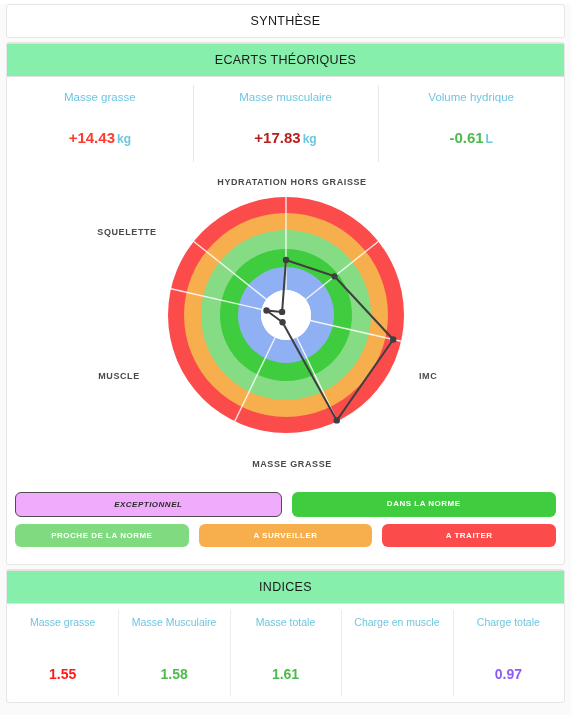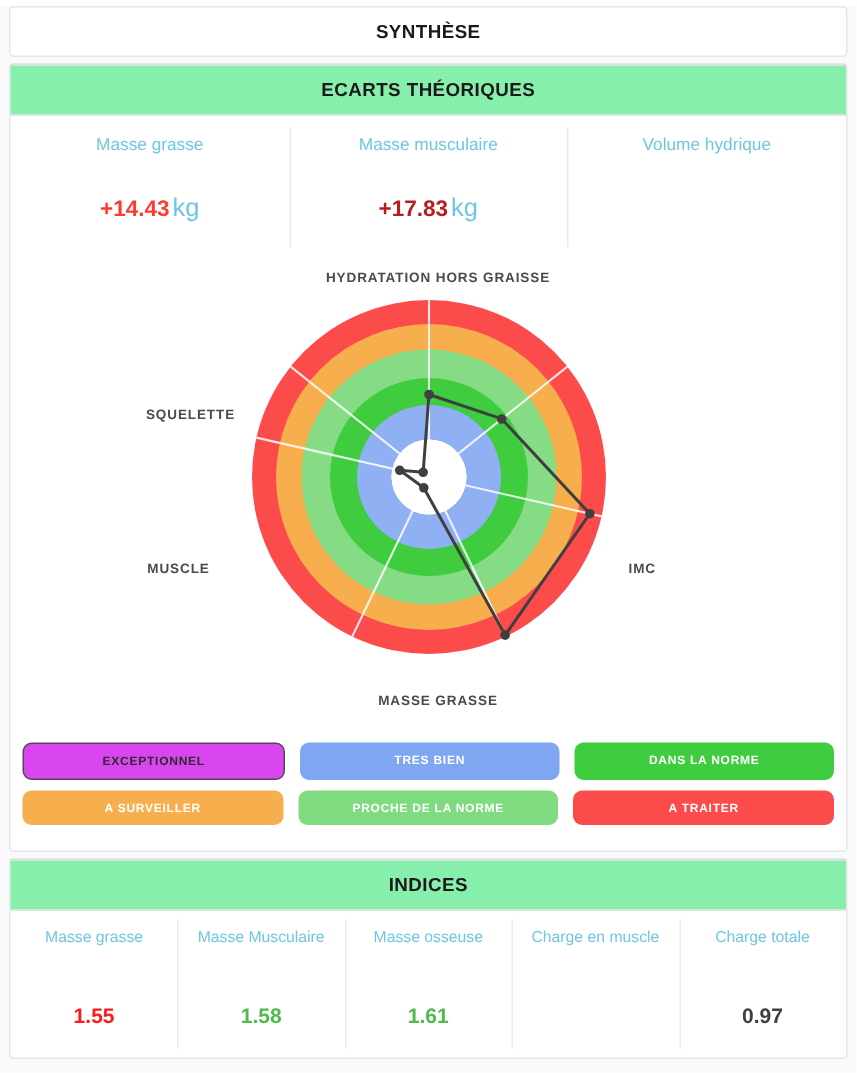--- a/index.html
+++ b/index.html
@@ -7,51 +7,51 @@
     width: 571px; height: 715px;
     background: #ffffff;
     font-family: "Liberation Sans", sans-serif;
     overflow: hidden;
   }
   .page { width: 571px; height: 715px; position: relative; background:#fafafa; }
 
   .card { background:#ffffff; border:1px solid #e6e6e6; border-radius:3px; margin: 4px 6px; }
 
   .bar-title {
-    text-align:center; font-weight:bold; font-size:12.5px; color:#1a1a1a;
+    text-align:center; font-weight:normal; font-size:12.5px; color:#1a1a1a;
     letter-spacing:0.3px; padding:9px 0 9px 0;
   }
   .bar-title.grey { background:#86efac; border-top:1px solid #e0e0e0; border-bottom:1px solid #e0e0e0; }
 
   
   .ecarts-row { display:flex; }
   .ecarts-col { flex:1; text-align:center; padding: 14px 4px 24px 4px; position:relative; }
   .ecarts-col + .ecarts-col:before {
     content:""; position:absolute; left:0; top:8px; bottom:8px; width:1px; background:#e9e9e9;
   }
   .ecarts-label { font-size:11.5px; color:#6fc6e0; margin-bottom:26px; }
   .ecarts-value { font-size:15px; font-weight:bold; }
-  .ecarts-unit { font-size:17px; font-weight:normal; color:#6fc6e0; margin-left:2px; }
+  .ecarts-unit { font-size:12px; font-weight:bold; color:#6fc6e0; margin-left:2px; }
 
   
   .radar-wrap { position:relative; height:316px; }
   .radar-svg { position:absolute; left:0; top:0; }
   .axis-label {
     position:absolute; font-size:9px; font-weight:bold; color:#4a4a4a;
     letter-spacing:0.6px; line-height:12px; white-space:nowrap; text-align:center;
   }
 
   
   .legend { padding: 6px 8px 10px 8px; }
   .legend-row { display:flex; gap:10px; margin-bottom:7px; }
   .legend-item {
     flex:1; text-align:center; font-size:8px; font-weight:bold; letter-spacing:0.5px;
     padding:7px 0; border-radius:6px; color:#ffffff;
   }
-  .legend-item.outline { background:#d946ef; color:#2b2b2b; border:1.5px solid #4d4d4d; }
+  .legend-item.outline { background:#f0abfc; color:#2b2b2b; border:1.5px solid #4d4d4d;font-style:italic; }
 
   
   .indices-row { display:flex; }
   .indices-col { flex:1; text-align:center; padding:12px 2px 20px 2px; position:relative; }
   .indices-col + .indices-col:before {
     content:""; position:absolute; left:0; top:6px; bottom:6px; width:1px; background:#ececec;
   }
   .indices-label { font-size:10.5px; color:#6fc6e0; line-height:13px; min-height:28px; }
   .indices-value { font-size:14px; font-weight:bold; margin-top:22px; }
 </style>
@@ -70,20 +70,21 @@
       <div class="ecarts-col">
         <div class="ecarts-label">Masse grasse</div>
         <div class="ecarts-value"><span id="ec0" style="color: rgb(255, 59, 48);">+14.43</span><span class="ecarts-unit">kg</span></div>
       </div>
       <div class="ecarts-col">
         <div class="ecarts-label">Masse musculaire</div>
         <div class="ecarts-value"><span id="ec1" style="color: #b91c1c;">+17.83</span><span class="ecarts-unit">kg</span></div>
       </div>
       <div class="ecarts-col">
         <div class="ecarts-label">Volume hydrique</div>
+        <div class="ecarts-value"><span id="ec2" style="color: rgb(76, 187, 76);">-0.61</span><span class="ecarts-unit">L</span></div>
       </div>
     </div>
 
     <div class="radar-wrap">
       <svg class="radar-svg" id="radar-svg" width="559" height="316" viewBox="0 0 559 316">
           <circle cx="279" cy="145" r="118" fill="#fb4b4b"></circle>
           <circle cx="279" cy="145" r="102" fill="#f7ae4c"></circle>
           <circle cx="279" cy="145" r="85" fill="#85dc85"></circle>
           <circle cx="279" cy="145" r="66" fill="#3fcc3f"></circle>
           <circle cx="279" cy="145" r="48" fill="#8fb0f2"></circle>
@@ -102,55 +103,54 @@
           <circle cx="386.240849608021" cy="169.48265049682766" r="3.2" fill="#3f3f3f"></circle>
           <circle cx="329.7565124340419" cy="250.41715441773673" r="3.2" fill="#3f3f3f"></circle>
           <circle cx="275.5294692352792" cy="152.20801055847772" r="3.2" fill="#3f3f3f"></circle>
           <circle cx="259.50166370763253" cy="140.5486090005768" r="3.2" fill="#3f3f3f"></circle>
           <circle cx="275.0907648606614" cy="141.8826484597722" r="3.2" fill="#3f3f3f"></circle>
         </svg>
       <div class="axis-label" id="lab-0" style="width: 200px; top: 6px; left: 185px;">HYDRATATION HORS GRAISSE</div>
       <div class="axis-label" id="lab-2" style="width: 60px; top: 200px; left: 412px; text-align: left;">IMC</div>
       <div class="axis-label" id="lab-3" style="width: 150px; top: 288px; left: 210px;">MASSE GRASSE</div>
       <div class="axis-label" id="lab-4" style="width: 80px; top: 200px; left: 72px;">MUSCLE</div>
-      <div class="axis-label" id="lab-5" style="width: 90px; top: 56px; left: 75px; margin-top: 41px;">SQUELETTE</div>
+      <div class="axis-label" id="lab-5" style="width: 90px; top: 56px; left: 75px;">SQUELETTE</div>
     </div>
 
     <div class="legend">
       <div class="legend-row">
         <div class="legend-item outline" id="lg0" style="color: rgb(43, 43, 43);">EXCEPTIONNEL</div>
-        <div class="legend-item" id="lg1" style="background: rgb(127, 166, 240); color: rgb(255, 255, 255);">TRES BIEN</div>
         <div class="legend-item" id="lg2" style="background: rgb(63, 204, 63); color: rgb(255, 255, 255);">DANS LA NORME</div>
       </div>
       <div class="legend-row">
+        <div class="legend-item" id="lg3" style="background: rgb(128, 218, 128); color: rgb(255, 255, 255);">PROCHE DE LA NORME</div>
         <div class="legend-item" id="lg4" style="background: rgb(247, 174, 76); color: rgb(255, 255, 255);">A SURVEILLER</div>
-        <div class="legend-item" id="lg3" style="background: rgb(128, 218, 128); color: rgb(255, 255, 255);">PROCHE DE LA NORME</div>
         <div class="legend-item" id="lg5" style="background: rgb(251, 75, 75); color: rgb(255, 255, 255);">A TRAITER</div>
       </div>
     </div>
   </div>
 
   <div class="card">
     <div class="bar-title grey">INDICES</div>
     <div class="indices-row">
       <div class="indices-col">
         <div class="indices-label">Masse grasse</div>
         <div class="indices-value" id="ix0" style="color: rgb(255, 26, 26);">1.55</div>
       </div>
       <div class="indices-col">
         <div class="indices-label">Masse Musculaire</div>
         <div class="indices-value" id="ix1" style="color: rgb(76, 187, 76);">1.58</div>
       </div>
       <div class="indices-col">
-        <div class="indices-label">Masse osseuse</div>
+        <div class="indices-label">Masse totale</div>
         <div class="indices-value" id="ix2" style="color: rgb(76, 187, 76);">1.61</div>
       </div>
       <div class="indices-col">
         <div class="indices-label">Charge en muscle</div>
       </div>
       <div class="indices-col">
         <div class="indices-label">Charge totale</div>
-        <div class="indices-value" id="ix4" style="color: #404040;">0.97</div>
+        <div class="indices-value" id="ix4" style="color: #8b5cf6;">0.97</div>
       </div>
     </div>
   </div>
 
 </div>
 
 </body></html>

